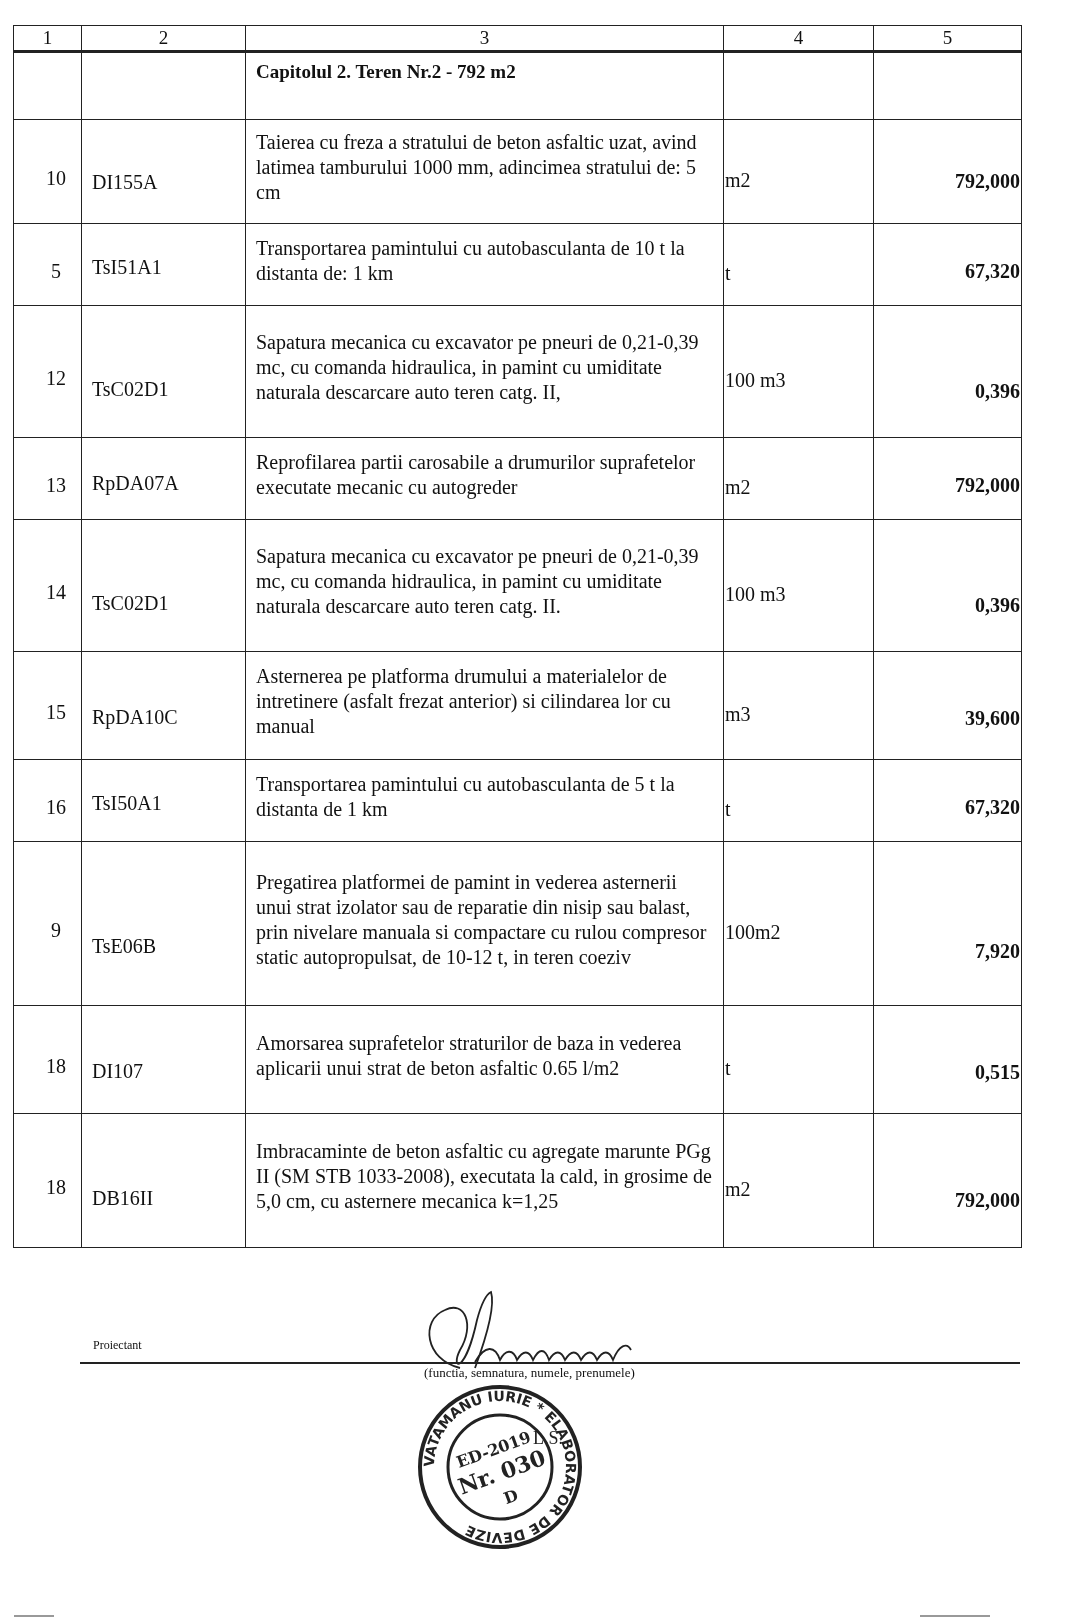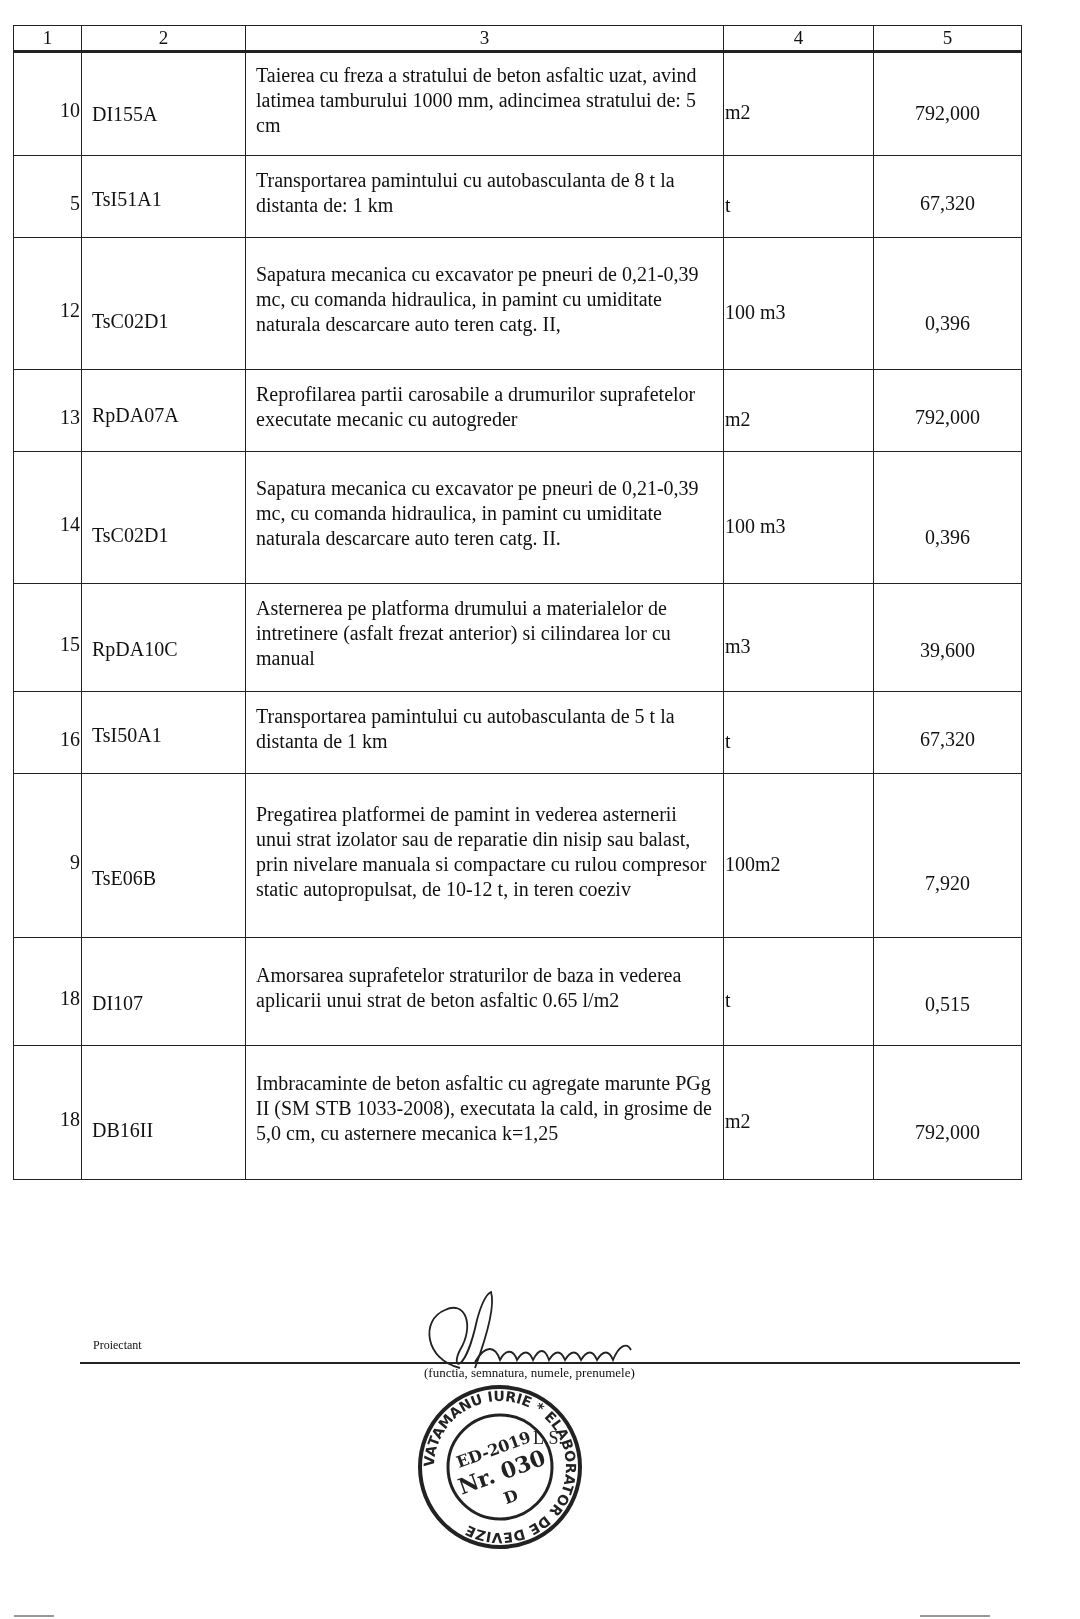--- a/index.html
+++ b/index.html
@@ -4,25 +4,25 @@
 <style>
   html, body { margin: 0; padding: 0; background: #ffffff; }
   body { width: 1080px; height: 1619px; position: relative; overflow: hidden;
          font-family: "Liberation Serif", "DejaVu Serif", serif; color: #111; }
   table.estimate { position: absolute; left: 13px; top: 25px; width: 1008px;
          border-collapse: collapse; table-layout: fixed; font-size: 20px; }
   table.estimate td { border: 1.5px solid #222; vertical-align: middle; line-height: 25px; }
   col.c1 { width: 68px; } col.c2 { width: 164px; } col.c3 { width: 478px; }
   col.c4 { width: 150px; } col.c5 { width: 148px; }
   tr.hdr td { height: 22px; text-align: center; font-size: 19px; line-height: 20px; border-bottom-width: 3px; }
-  td.num { text-align: right; padding-left: 18px; padding-top: 14px; }
+  td.num { text-align: center; padding-left: 18px; padding-top: 14px; }
   td.code { padding-left: 10px; vertical-align: top; padding-top: 22px; font-family: Liberation Serif, serif; }
   td.desc { padding: 6px 10px 14px 10px; vertical-align: top; }
   td.unit { text-align: left; padding-top: 18px; }
-  td.qty { text-align: center; vertical-align: top; padding-top: 20px; }
+  td.qty { text-align: right; vertical-align: top; padding-top: 20px; font-weight: bold; }
   tr.chapter td { height: 46px; vertical-align: top; }
   tr.chapter td.desc { font-weight: bold; font-size: 19px; padding-top: 6px; }
   .proiectant { position: absolute; left: 93px; top: 1338px; font-size: 12px; }
   .sig-line { position: absolute; left: 80px; top: 1362px; width: 940px; border-top: 2px solid #222; }
   .sig-caption { position: absolute; left: 424px; top: 1365px; font-size: 13px; }
   .signature { position: absolute; left: 405px; top: 1290px; width: 290px; height: 90px; }
   .stamp { position: absolute; left: 415px; top: 1382px; width: 170px; height: 170px; }
   .scanline { position: absolute; top: 1615px; height: 2px; background: #999; }
 </style>
 </head>
@@ -37,31 +37,38 @@
       <col class="c5">
     </colgroup>
   <tbody id="tbody">
     <tr class="hdr">
       <td>1</td>
       <td>2</td>
       <td>3</td>
       <td>4</td>
       <td>5</td>
     </tr>
+    <tr class="chapter">
+      <td></td>
+      <td></td>
+      <td class="desc">Capitolul 2. Teren Nr.2 - 792 m2</td>
+      <td></td>
+      <td></td>
+    </tr>
     <tr style="height:104px">
       <td class="num">10</td>
       <td class="code">DI155A</td>
       <td class="desc">Taierea cu freza a stratului de beton asfaltic uzat, avind latimea tamburului 1000 mm, adincimea stratului de: 5 cm</td>
       <td class="unit">m2</td>
       <td class="qty">792,000</td>
     </tr>
     <tr style="height:82px">
       <td class="num">5</td>
       <td class="code" style="padding-top:6px">TsI51A1</td>
-      <td class="desc">Transportarea pamintului cu autobasculanta de 8 t la distanta de: 1 km</td>
+      <td class="desc">Transportarea pamintului cu autobasculanta de 10 t la distanta de: 1 km</td>
       <td class="unit">t</td>
       <td class="qty" style="padding-top:14px">67,320</td>
     </tr>
     <tr style="height:132px">
       <td class="num">12</td>
       <td class="code" style="padding-top:36px">TsC02D1</td>
       <td class="desc">Sapatura mecanica cu excavator pe pneuri de 0,21-0,39 mc, cu comanda hidraulica, in pamint cu umiditate naturala descarcare auto teren catg. II,</td>
       <td class="unit">100 m3</td>
       <td class="qty" style="padding-top:40px">0,396</td>
     </tr>

